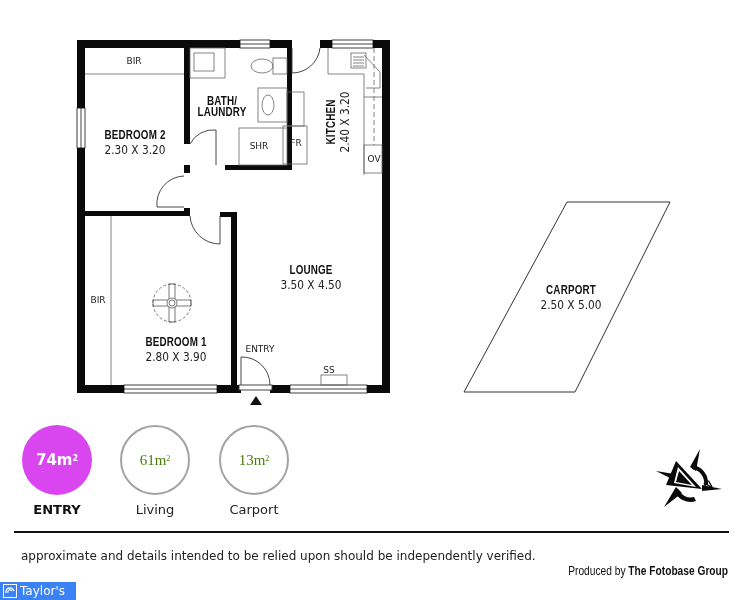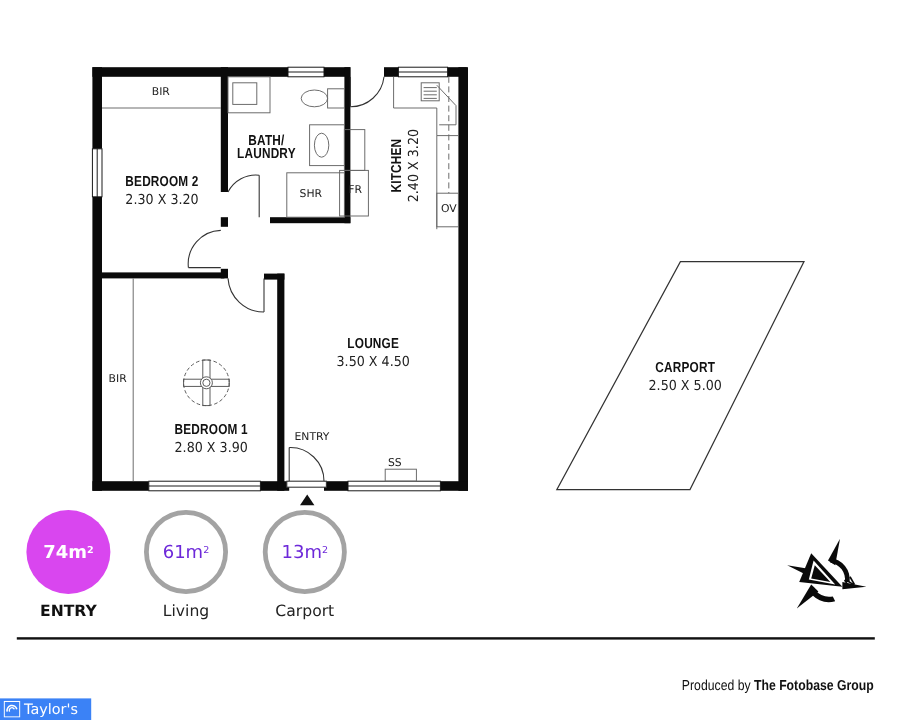--- a/index.html
+++ b/index.html
@@ -1,24 +1,24 @@
 <!DOCTYPE html>
 <html><head>
   <meta charset="utf-8">
   <style>
     html, body { margin: 0; padding: 0; background: #ffffff; }
     body { width: 750px; height: 600px; position: relative; overflow: hidden; font-family: "DejaVu Sans", sans-serif; color: #111; }
-    .plan { position: absolute; left: 0; top: 16px; width: 750px; height: 420px; }
+    .plan { position: absolute; left: 0; top: 0; width: 750px; height: 420px; }
     .lbl { position: absolute; text-align: center; white-space: nowrap; transform: translateX(-50%); }
     .room-name { font-family: "Liberation Sans", sans-serif; font-weight: bold; font-size: 12px; letter-spacing: 0.2px; transform: translateX(-50%) scaleX(0.82); color: #111; line-height: 13px; }
     .room-dim { font-family: "DejaVu Sans", sans-serif; font-size: 11.5px; color: #222; transform: translateX(-50%) scaleX(0.92); }
     .small { font-family: "DejaVu Sans", sans-serif; font-size: 9px; color: #222; }
     .area-circle { position: absolute; width: 70px; height: 70px; border-radius: 50%; box-sizing: border-box; display: flex; align-items: center; justify-content: center; font-size: 15px; }
     .area-circle.filled { background: #d946ef; color: #fff; font-weight: bold; }
-    .area-circle.outline { border: 4px solid #a3a3a3; color: #6d28d9; }
+    .area-circle.outline { border: 2px solid #a3a3a3; color: #4d7c0f; font-family: Liberation Serif, serif; }
     .area-circle sup { font-size: 8px; position: relative; top: -2px; }
     .area-label { position: absolute; width: 80px; text-align: center; font-size: 13px; color: #222; }
     .area-label.bold { font-weight: bold; color: #111; }
     .divider { position: absolute; left: 14px; top: 531px; width: 715px; height: 2px; background: #111; }
     .disclaimer { position: absolute; left: 21px; top: 548px; font-size: 12px; line-height: 16px; color: #222; width: 520px; transform-origin: left top; }
     .producer { position: absolute; right: 22px; top: 564px; font-family: "Liberation Sans", sans-serif; font-size: 12px; color: #111; transform: scaleX(0.85); transform-origin: right top; white-space: nowrap; }
     .producer b { font-weight: bold; }
     .brand { position: absolute; left: 0; top: 582px; width: 76px; height: 18px; background: #3b82f6; color: #fff; display: flex; align-items: center; font-size: 12px; }
     .brand .logo-icon { width: 14px; height: 14px; margin: 0 3px 0 3px; }
   </style>
@@ -183,20 +183,21 @@
     <polygon points="24,16 50,44 14,40"></polygon>
     <polygon points="26,22 44,42 22,38" fill="#fff"></polygon>
     <polygon points="27,26 40,40 24,37"></polygon>
     <text x="52" y="44" font-size="11" font-weight="bold" font-family="Liberation Sans, sans-serif" transform="rotate(-30 56 40)">N</text>
   </g>
 </svg>
 
 <div class="divider"></div>
 
 <div class="disclaimer">
+  <div>approximate and details intended to be relied upon should be independently verified.</div>
 </div>
 
 <div class="producer">
   <span>Produced by </span><b>The Fotobase Group</b>
 </div>
 
 <div class="brand">
   <svg class="logo-icon" viewBox="0 0 14 14">
     <rect x="0.5" y="0.5" width="13" height="13" fill="none" stroke="#fff" stroke-width="1"></rect>
     <path d="M3 9 A 4 4 0 1 1 11 7" fill="none" stroke="#fff" stroke-width="1.3"></path>

